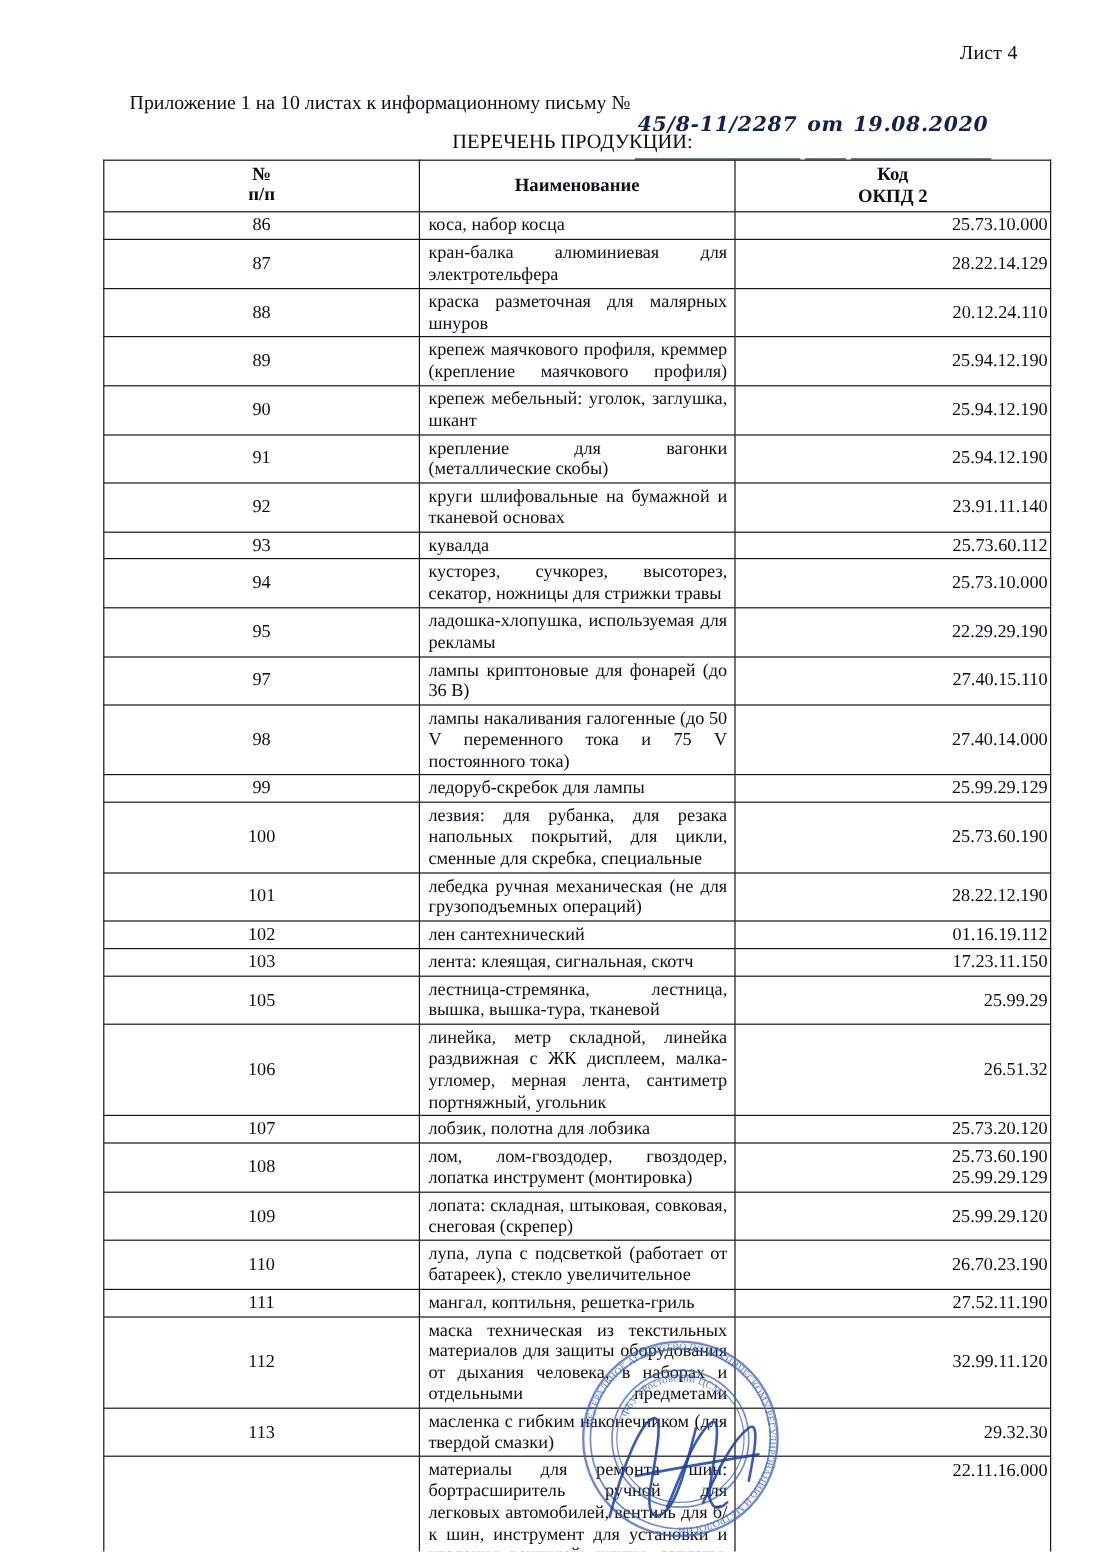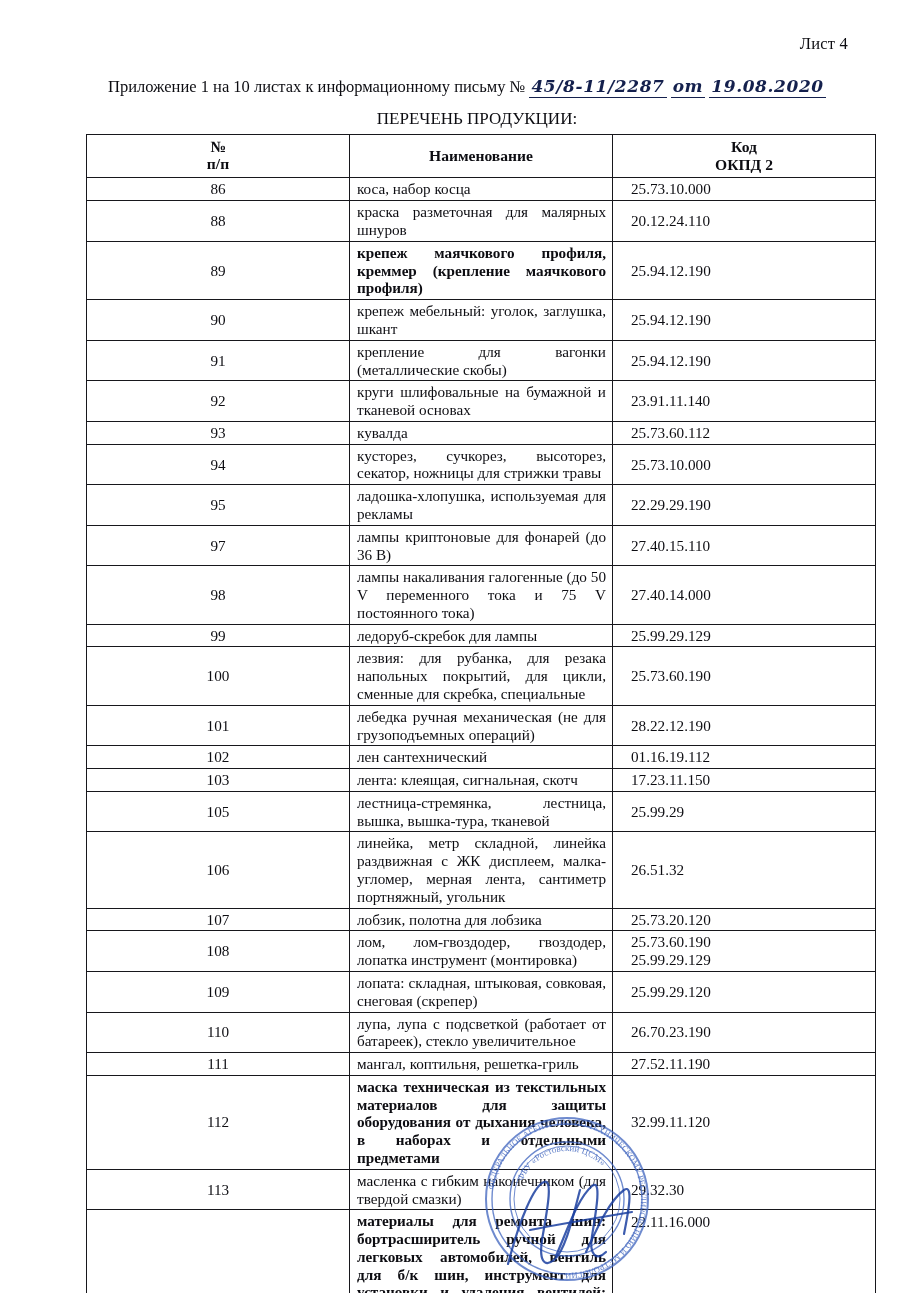--- a/index.html
+++ b/index.html
@@ -35,23 +35,23 @@
     white-space: nowrap;
   }
   .handwritten {
     font-family: "DejaVu Serif", serif;
     font-style: italic;
     font-weight: 600;
     color: #14204d;
     letter-spacing: .6px;
     font-size: 17px;
     position: relative;
-    top: 0;
+    top: 18px;
     border-bottom: 1.3px solid #14204d;
-    padding: 0 2px 1px 2px;
+    padding: 0 2px 18px 2px;
   }
   .doc-title {
     text-align: center;
     font-size: 17px;
     margin-top: 12px;
     margin-bottom: 5px;
     padding-left: 40px;
   }
   table.list {
     border-collapse: collapse;
@@ -77,26 +77,25 @@
     padding: 1px 0;
   }
   td.name {
     text-align: justify;
     text-align-last: left;
     padding: 2px 6px 2px 7px;
   }
   td.name.just {
     text-align: justify;
     text-align-last: justify;
-    font-weight: bold;
   }
   td.code {
-    text-align: left;
+    text-align: right;
     width: 148px;
-    padding: 1px 18px;
+    padding: 1px 2px;
     white-space: pre-line;
   }
   .head-np { line-height: 1.08; }
   
   .stamp {
     position: absolute;
     left: 474px;
     top: 1106px;
     width: 186px;
     height: 186px;
@@ -140,20 +139,25 @@
           <div>Код</div>
           <div>ОКПД 2</div>
         </th>
       </tr>
     </thead>
     <tbody id="rows-body">
         <tr>
           <td class="num">86</td>
           <td class="name">коса, набор косца</td>
           <td class="code">25.73.10.000</td>
+        </tr>
+        <tr>
+          <td class="num">87</td>
+          <td class="name">кран-балка алюминиевая для электротельфера</td>
+          <td class="code">28.22.14.129</td>
         </tr>
         <tr>
           <td class="num">88</td>
           <td class="name">краска разметочная для малярных шнуров</td>
           <td class="code">20.12.24.110</td>
         </tr>
         <tr>
           <td class="num">89</td>
           <td class="name just">крепеж маячкового профиля, креммер (крепление маячкового профиля)</td>
           <td class="code">25.94.12.190</td>

